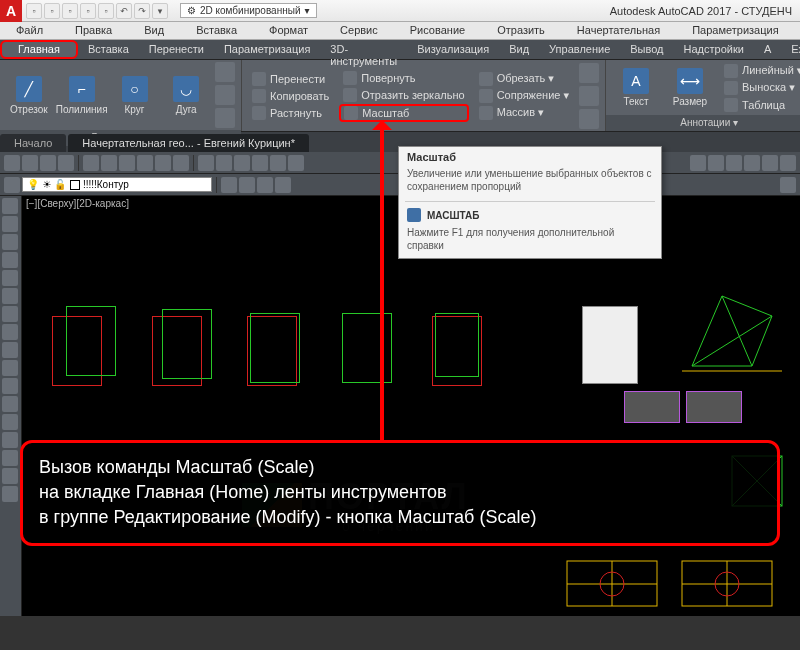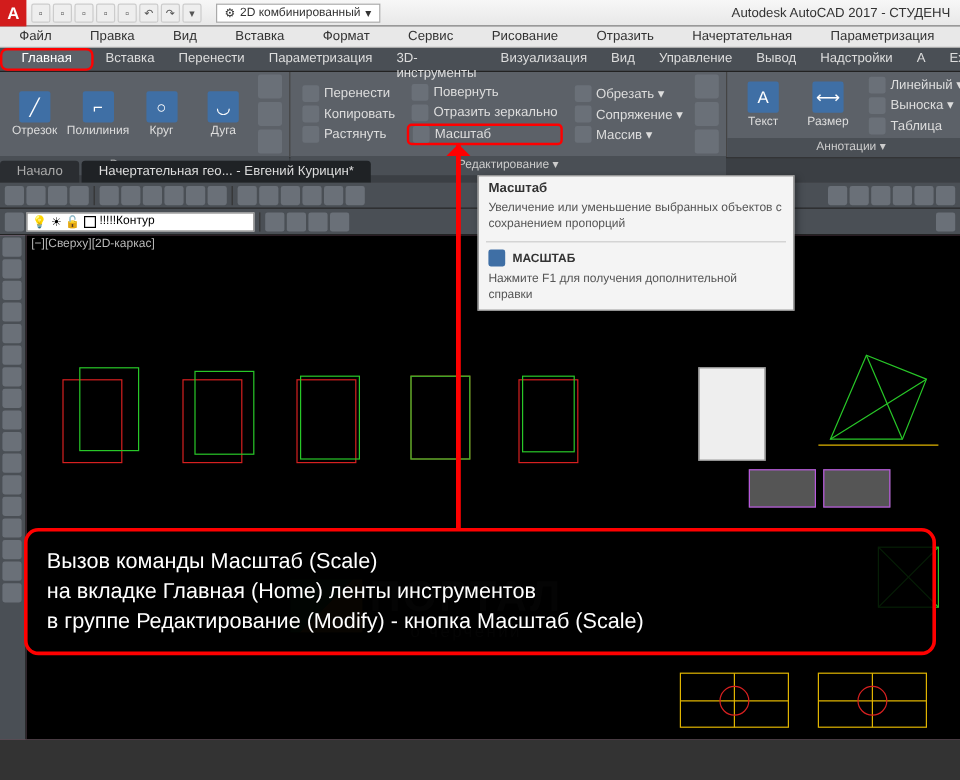--- a/index.html
+++ b/index.html
@@ -42,21 +42,21 @@
 .doctabs .dtab.active { background:#1f2225; color:#ddd; }
 
 
 .tbrow { height:22px; background:#4a4f55; border-bottom:1px solid #222; display:flex; align-items:center; padding:0 4px; gap:2px;}
 .tbrow .tb { width:16px; height:16px; background:#6a7078; border-radius:2px; cursor:pointer;}
 .tbrow .sep { width:1px; height:16px; background:#333; margin:0 2px;}
 .layerbox { background:#fff; color:#000; padding:1px 4px; font-size:10px; width:190px; display:flex; align-items:center; gap:3px; border:1px solid #888;}
 .layerbox .bulb { color:#e0b400; }
 
 
-.drawwrap { position:relative; height:420px; background:#f9a8d4; display:flex;text-align:center;}
+.drawwrap { position:relative; height:420px; background:#3b82f6; display:flex;text-align:center;}
 .lefttb { width:22px; background:#4a4f55; display:flex; flex-direction:column; gap:2px; padding:2px; border-right:1px solid #222;}
 .lefttb .tb { width:16px; height:16px; background:#6a7078; border-radius:2px; cursor:pointer;}
 .canvas { flex:1; position:relative; background:#000; overflow:hidden;}
 .canvas .vlabel { position:absolute; top:2px; left:4px; color:#b8b8b8; font-size:10px;}
 .canvas .rect { position:absolute; border:1px solid; }
 .r-red { border-color:#d62020 !important; }
 .r-grn { border-color:#28c828 !important; }
 .canvas .docthumb { position:absolute; background:#eee; border:1px solid #888;}
 .canvas .thumb2 { position:absolute; background:#555; border:1px solid #b858dd;}
 
@@ -208,21 +208,20 @@
             <span class="ci"></span>
             <span>Массив ▾</span>
           </div>
       </div>
       <div style="display:flex;flex-direction:column;gap:3px;">
         <div class="smallic"></div>
         <div class="smallic"></div>
         <div class="smallic"></div>
       </div>
     </div>
-    <div class="plabel">Редактирование ▾</div>
   </div>
 
   <div class="panel" style="flex:1;">
     <div class="tools">
       <div class="big">
           <div class="ic">A</div>
           <span>Текст</span>
         </div>
       <div class="big">
           <div class="ic">⟷</div>

